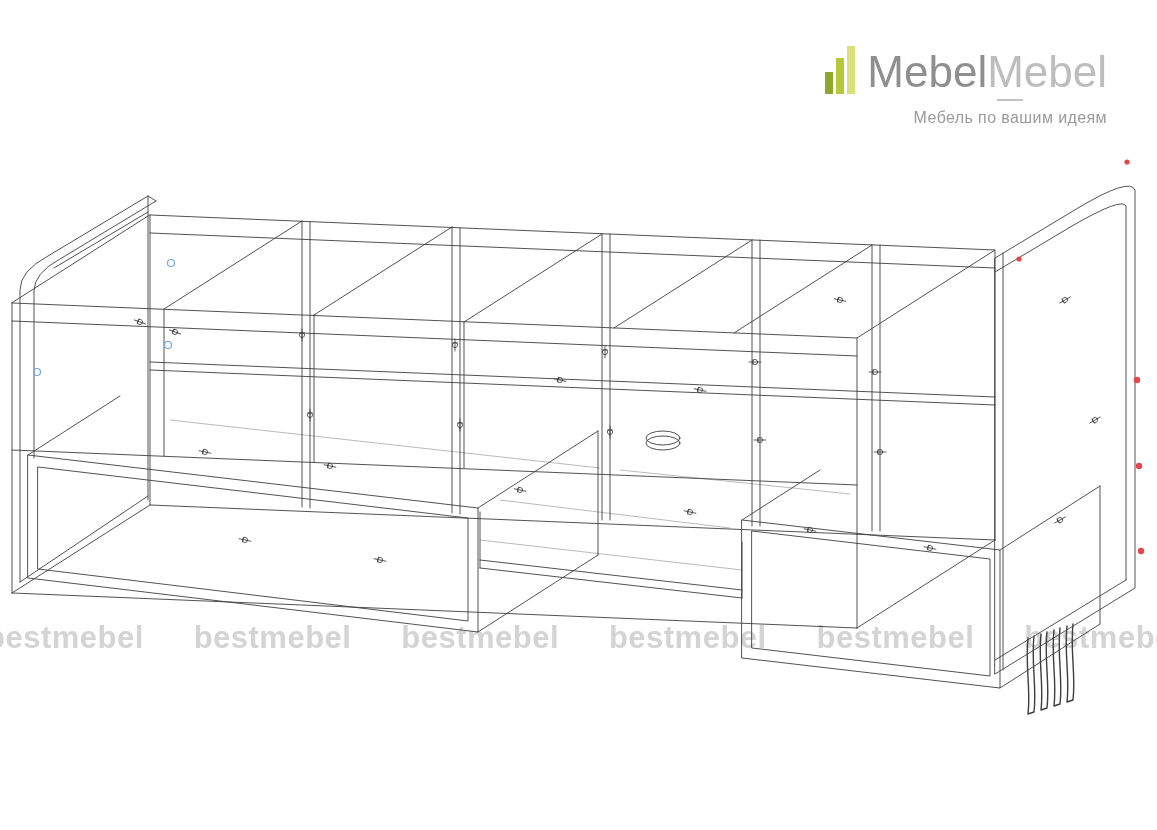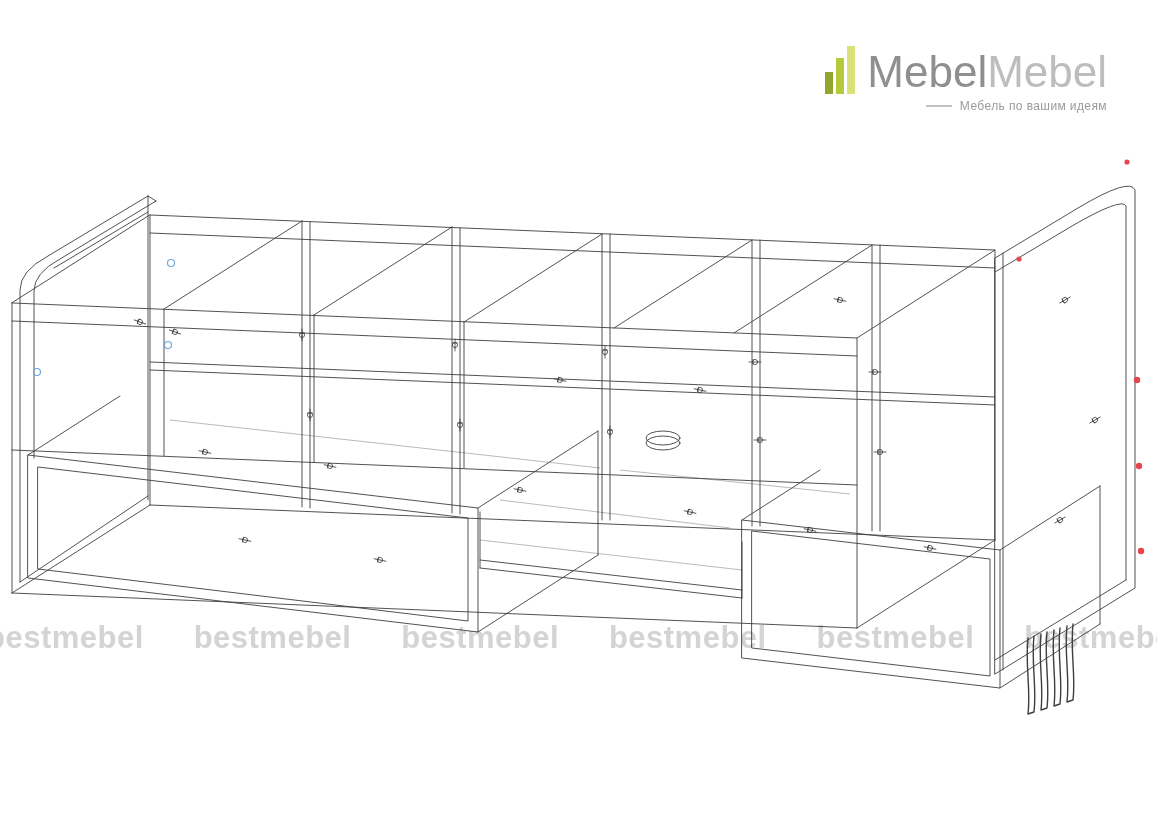--- a/index.html
+++ b/index.html
@@ -27,21 +27,21 @@
     position:absolute;top:46px;right:50px;z-index:3;
     display:flex;flex-direction:column;align-items:flex-end;
   }
   .logo-row{display:flex;align-items:flex-end;gap:10px;}
   .logo-name{
     font-size:44px;line-height:1.0;font-weight:400;color:#8f8f8f;
   }
   .logo-name .m2{color:#bdbdbd;}
   .tagline-row{
     display:flex;align-items:center;gap:8px;margin-top:5px;
-    font-size:12px;color:#9a9a9a;letter-spacing:.4px;
+    font-size:16px;color:#9a9a9a;letter-spacing:.4px;flex-direction:column;
   }
   .tagline-row .dash{width:26px;height:0;border-top:2px solid #c2c2c2;}
 </style>
 </head>
 <body>
 
 <div class="stage">
 
   <div class="watermark-row">
     <span>bestmebel</span>

